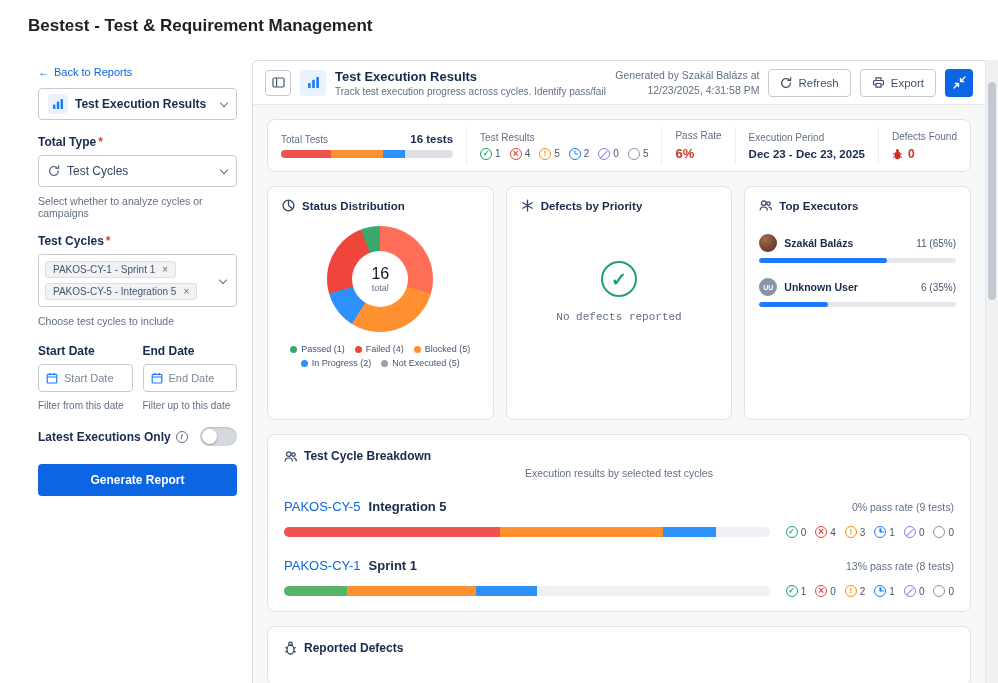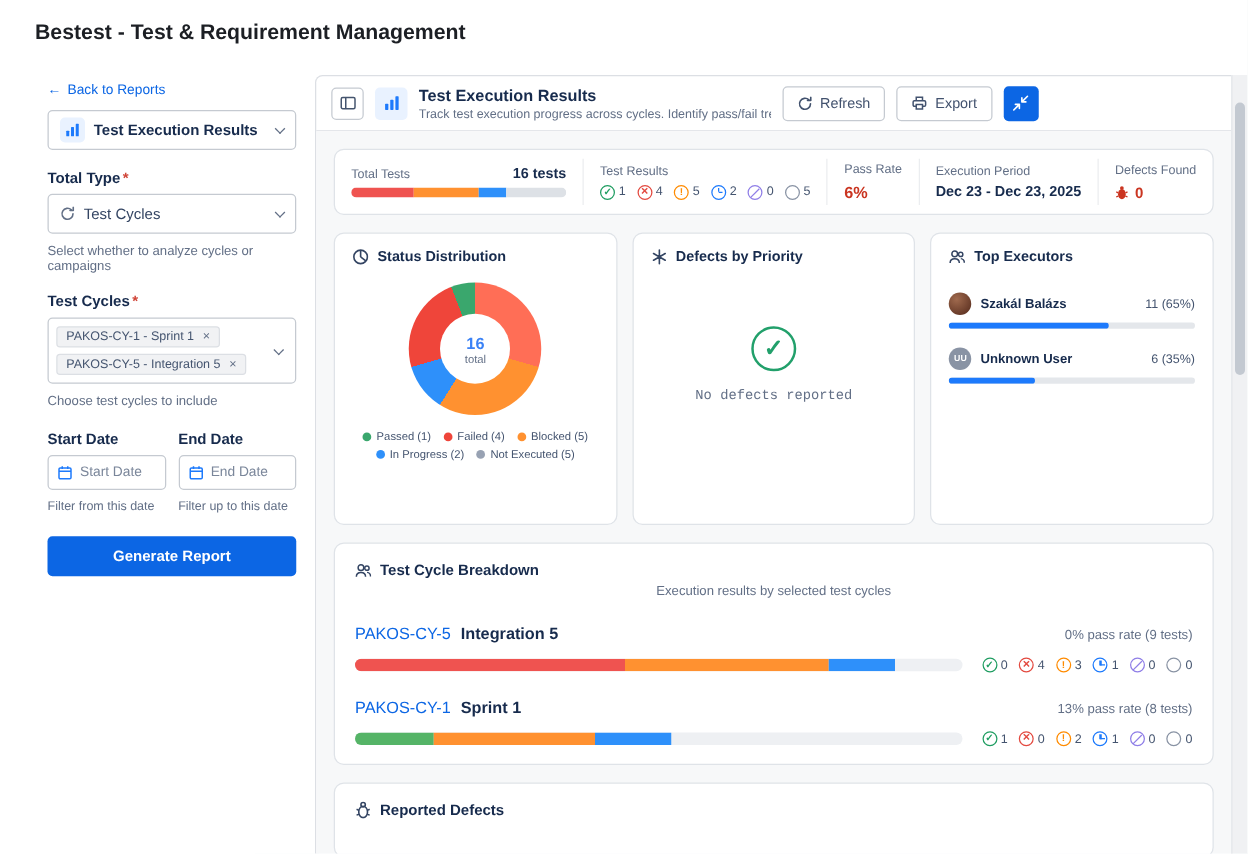--- a/index.html
+++ b/index.html
@@ -84,21 +84,21 @@
 
   
   .cards-row { display: flex; gap: 12px; }
   .cards-row .card { flex: 1; min-width: 0; padding: 12px 14px; height: 234px; }
   .card-title { display: flex; align-items: center; gap: 7px; font-size: 11.5px; font-weight: bold; color: #172b4d; }
 
   .donut-wrap { display: flex; justify-content: center; margin-top: 14px; }
   .donut { width: 106px; height: 106px; border-radius: 50%; position: relative;
     background: conic-gradient(#ff6e56 0deg 106deg, #ff9130 106deg 212deg, #2e90fa 212deg 254deg, #ef453a 254deg 339deg, #3aa76d 339deg 360deg); }
   .donut .hole { position: absolute; inset: 25px; background: #fff; border-radius: 50%; display: flex; flex-direction: column; align-items: center; justify-content: center; }
-  .hole .num { font-size: 13px; font-weight: bold; color: #3b82f6; }
+  .hole .num { font-size: 16px; font-weight: normal; color: #0f172a; }
   .hole .lbl { font-size: 9px; color: #626f86; }
   .legend { display: flex; flex-wrap: wrap; justify-content: center; gap: 4px 10px; margin-top: 12px; }
   .legend-item { display: inline-flex; align-items: center; gap: 4px; font-size: 9px; color: #44546f; }
   .dot { width: 7px; height: 7px; border-radius: 50%; flex-shrink: 0; }
 
   .empty-center { display: flex; flex-direction: column; align-items: center; justify-content: center; height: 160px; gap: 14px; }
   .big-check { width: 36px; height: 36px; border: 2.5px solid #22a06b; border-radius: 50%; display: flex; align-items: center; justify-content: center; color: #22a06b; font-size: 19px; font-weight: bold; }
   .empty-text { font-size: 11px; color: #626f86; font-family: Liberation Mono, monospace; }
 
   .exec-row { margin-top: 15px; }
@@ -211,20 +211,27 @@
                   <rect x="1.2" y="2.3" width="9.6" height="8.7" rx="1" fill="none" stroke="#1d7afc" stroke-width="1.2"></rect>
                   <path d="M1.2 5h9.6M3.8 1v2.2M8.2 1v2.2" stroke="#1d7afc" stroke-width="1.2" fill="none"></path>
                 </svg>
             </span>
             <input readonly="" placeholder="End Date" style="">
           </div>
           <div class="help-sm">Filter up to this date</div>
         </div>
       </div>
 
+      <div class="toggle-row">
+        <span class="toggle-label">
+          <span>Latest Executions Only</span>
+          <span class="info-i">i</span>
+        </span>
+        <span class="switch"></span>
+      </div>
 
       <button class="generate-btn">Generate Report</button>
     </div>
 
     <div class="main">
       <div class="main-header">
         <span class="icon-btn">
           <svg width="13" height="13" viewBox="0 0 13 13">
               <rect x="1" y="2" width="11" height="9" rx="1.2" fill="none" stroke="#44546e" stroke-width="1.2"></rect>
               <path d="M4.6 2v9" stroke="#44546e" stroke-width="1.2"></path>
@@ -233,20 +240,24 @@
         <span class="icon-btn blue-bg">
           <svg width="13" height="13" viewBox="0 0 12 12">
               <rect x="1" y="6.5" width="2.4" height="4.5" rx="0.5" fill="#1d7afc"></rect>
               <rect x="4.8" y="3.5" width="2.4" height="7.5" rx="0.5" fill="#1d7afc"></rect>
               <rect x="8.6" y="1" width="2.4" height="10" rx="0.5" fill="#1d7afc"></rect>
             </svg>
         </span>
         <div class="title-block">
           <div class="main-title">Test Execution Results</div>
           <div class="main-subtitle">Track test execution progress across cycles. Identify pass/fail trends....</div>
+        </div>
+        <div class="gen-info">
+          <div>Generated by Szakál Balázs at</div>
+          <div>12/23/2025, 4:31:58 PM</div>
         </div>
         <button class="btn">
           <svg width="12" height="12" viewBox="0 0 12 12">
               <path d="M10.4 6a4.4 4.4 0 1 1-1.3-3.1" fill="none" stroke="#42526e" stroke-width="1.3" stroke-linecap="round"></path>
               <path d="M10.6 0.8v2.6H8" fill="none" stroke="#42526e" stroke-width="1.3" stroke-linecap="round" stroke-linejoin="round"></path>
             </svg>
           <span>Refresh</span>
         </button>
         <button class="btn">
           <svg width="13" height="13" viewBox="0 0 13 13">

